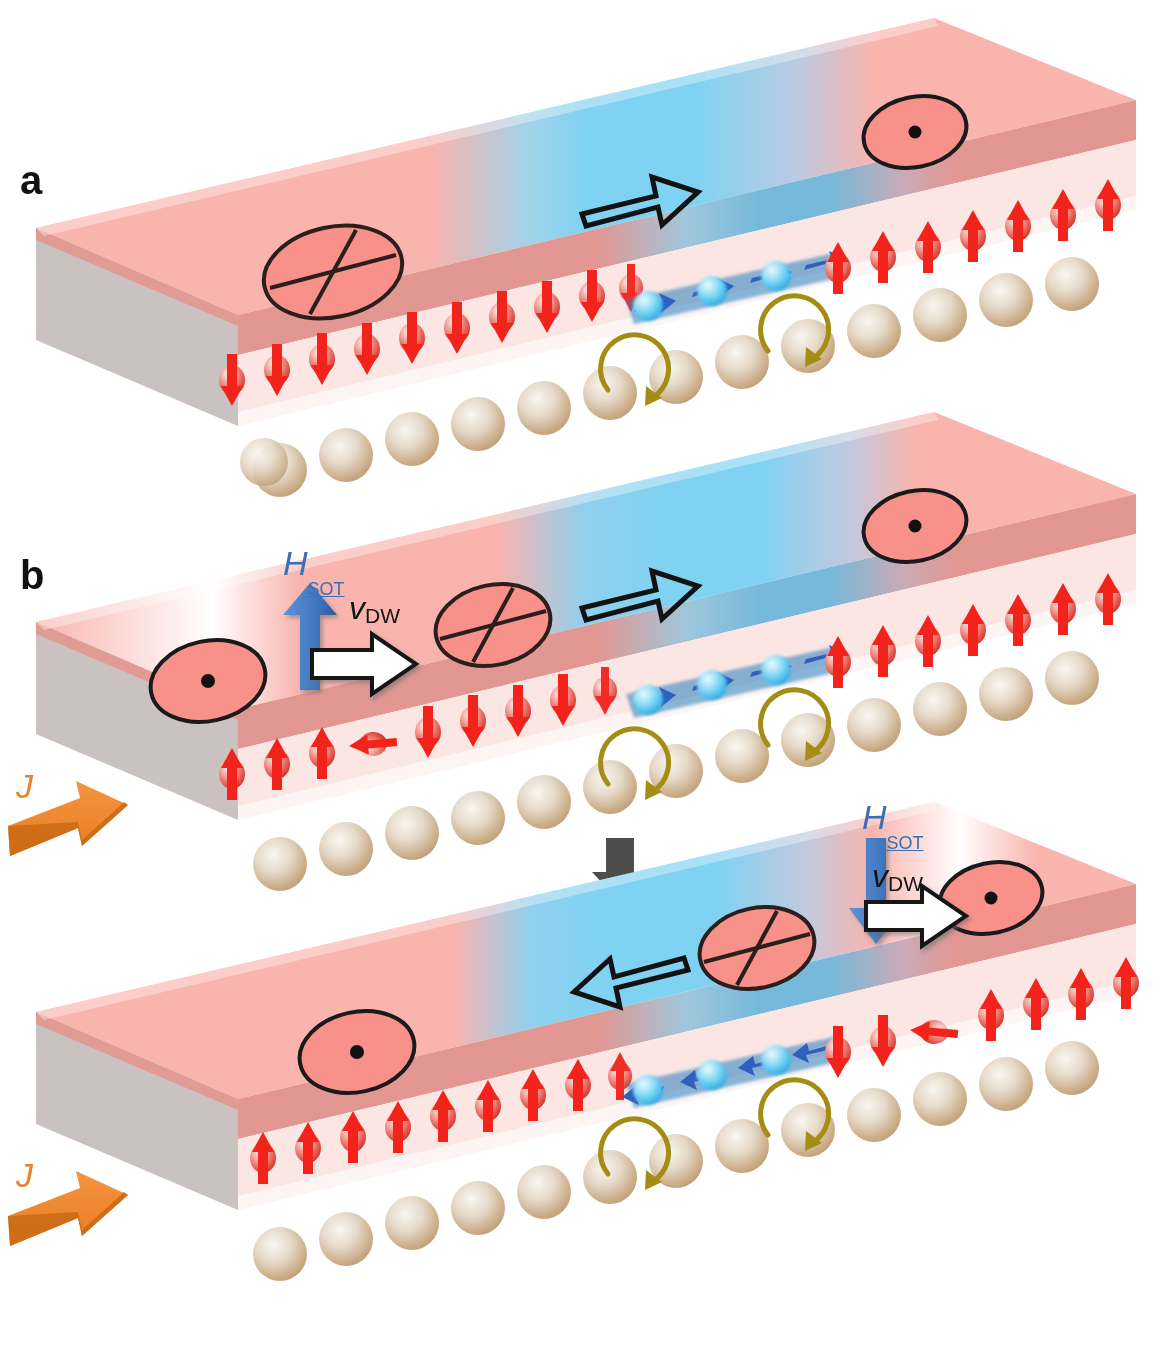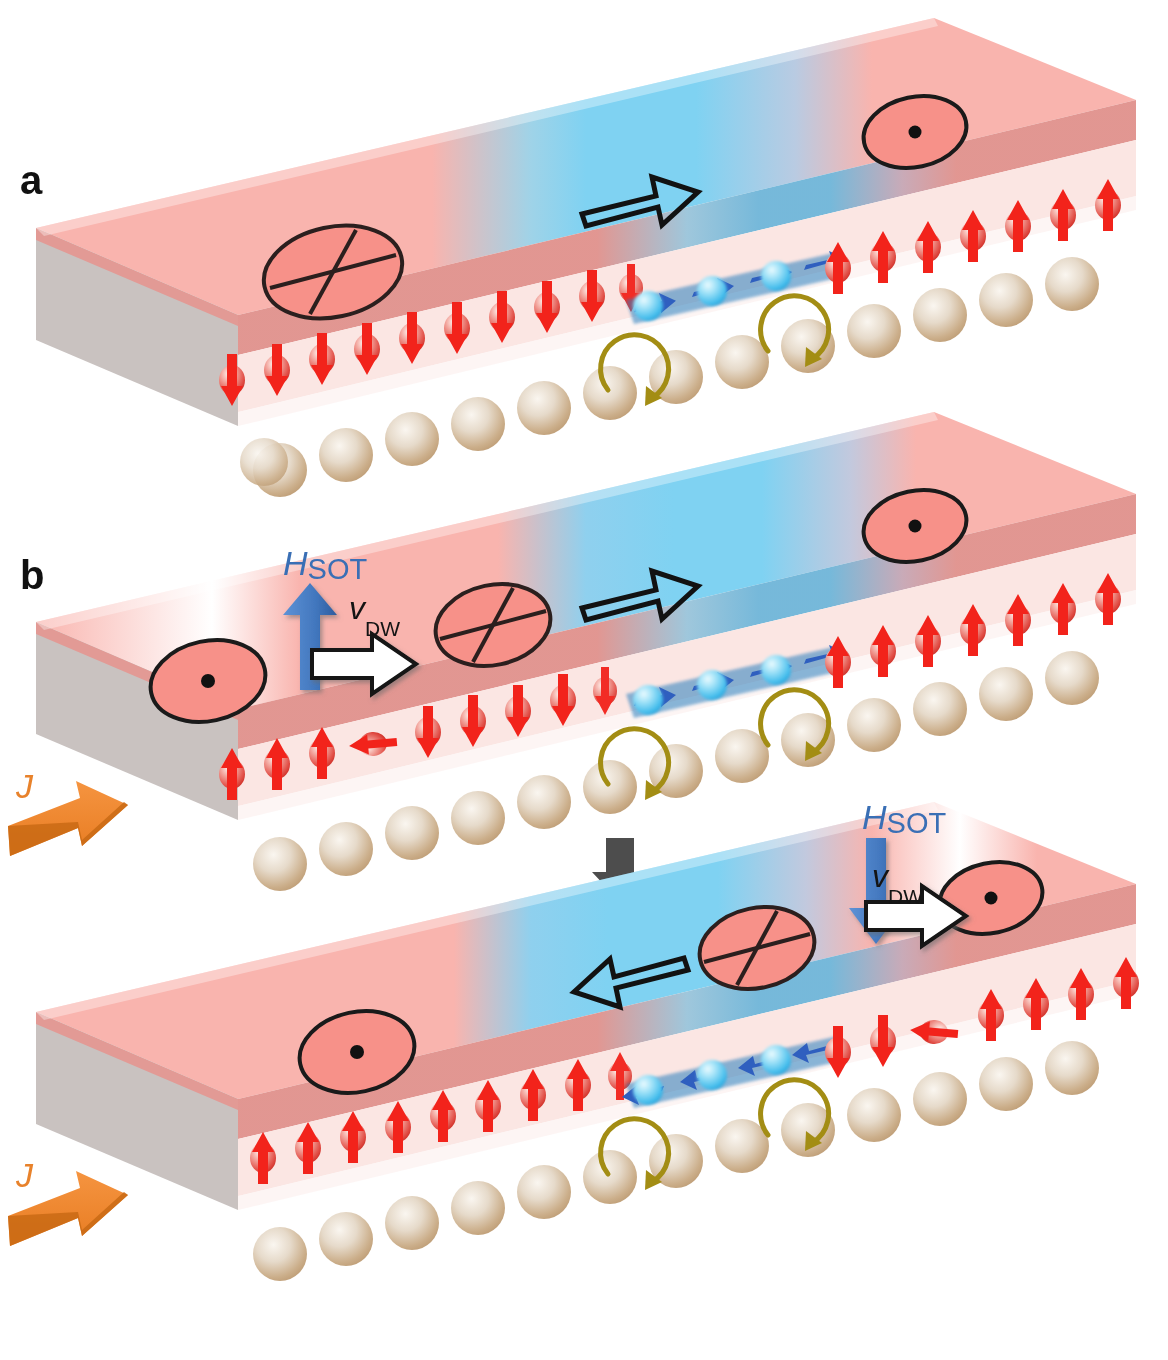--- a/index.html
+++ b/index.html
@@ -4,23 +4,23 @@
 <style>
   html,body{margin:0;padding:0;background:#ffffff;}
   body{width:1168px;height:1360px;position:relative;overflow:hidden;
        font-family:"Liberation Sans",sans-serif;}
   .stage{position:absolute;inset:0;}
   .panel-letter{position:absolute;font-weight:bold;font-size:40px;color:#111;
        font-family:"Liberation Sans",sans-serif;line-height:1;}
   .lbl{position:absolute;white-space:nowrap;line-height:1;}
   .lbl i{font-style:italic;}
   .hsot{font-size:34px;color:#3A6FB5;font-weight:400;}
-  .hsot sub{font-size:29px;vertical-align:baseline;position:relative;top:4px;}
+  .hsot sub{font-size:18px;vertical-align:baseline;position:relative;top:20px;text-decoration:underline;}
   .vdw{font-size:32px;color:#141414;}
-  .vdw sub{font-size:21px;vertical-align:baseline;position:relative;top:17px;}
+  .vdw sub{font-size:21px;vertical-align:baseline;position:relative;top:4px;}
   .jlbl{font-size:34px;color:#E8822B;font-style:italic;font-weight:400;}
   svg{position:absolute;top:0;left:0;overflow:visible;}
 </style>
 </head>
 <body>
 
 <div class="stage">
 
 <svg width="1168" height="1360" viewBox="0 0 1168 1360">
   <defs>

